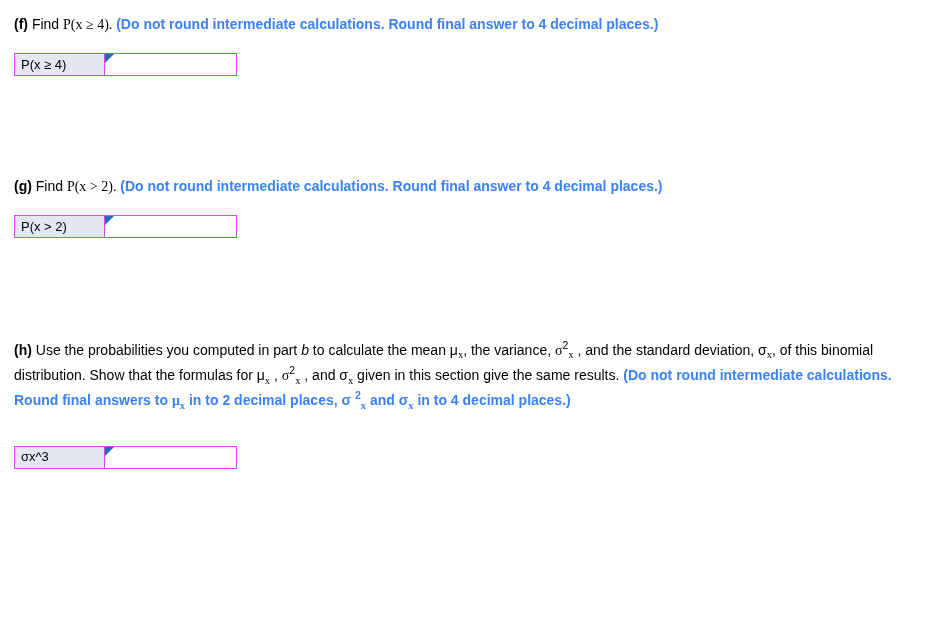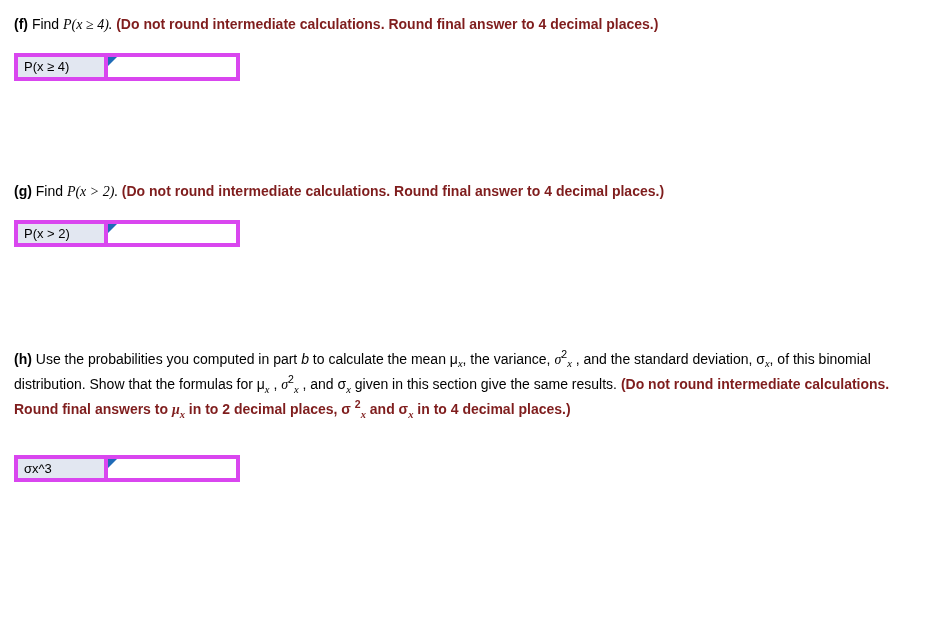--- a/index.html
+++ b/index.html
@@ -8,28 +8,28 @@
     font-size: 14px;
     color: #000;
     margin: 0;
     padding: 14px;
     width: 937px;
     line-height: 1.5;
   }
   .part-prompt { margin-bottom: 18px; }
   .part-prompt b.label { font-weight: bold; }
   .italic { font-style: italic; }
-  .red-bold { color: #7f1d1d; font-weight: bold; }
+  .red-bold { color: #3b82f6; font-weight: bold; }
   table.answer-box {
     border-collapse: collapse;
     margin-bottom: 70px;
   }
   table.answer-box.last { margin-bottom: 10px; }
   table.answer-box td {
-    border: 4px solid #d946ef;
+    border: 1px solid #d946ef;
     padding: 0 6px;
     height: 22px;
     vertical-align: middle;
     font-size: 13px;
   }
   td.label-cell {
     background: #e2e7f1;
     width: 90px;
     white-space: nowrap;
   }
@@ -51,21 +51,21 @@
     height: 100%;
     border: none;
     outline: none;
     padding: 2px 4px 2px 10px;
     font-size: 13px;
     background: transparent;
   }
   .section-gap { height: 30px; }
   sub { font-size: 0.75em; vertical-align: sub; }
   sup { font-size: 0.75em; vertical-align: super; }
-  .math-i { font-style: italic; font-family: 'Times New Roman', serif; margin-top: 12px; }
+  .math-i { font-family: 'Times New Roman', serif; margin-top: 12px; }
 </style>
 </head>
 <body>
 
 <div class="part-prompt">
   <b class="label">(f)</b>
   <span>Find </span><span class="math-i">P(x ≥ 4).</span><span class="red-bold"> (Do not round intermediate calculations. Round final answer to 4 decimal places.)</span>
 </div>
 <table class="answer-box">
   <tbody>

